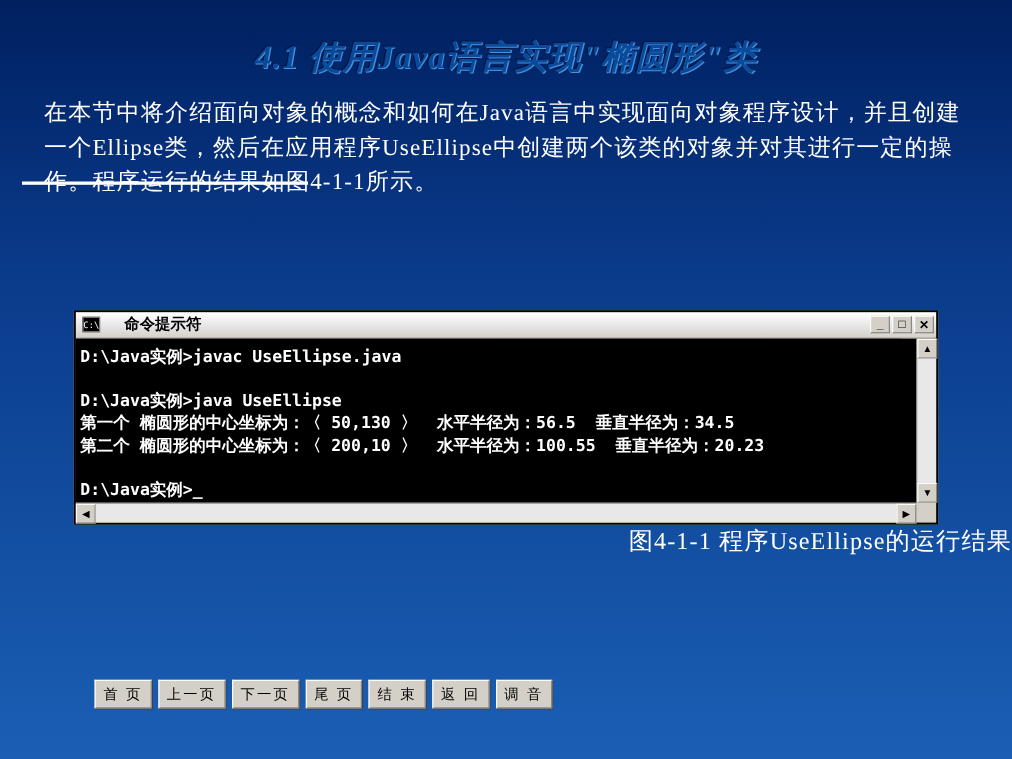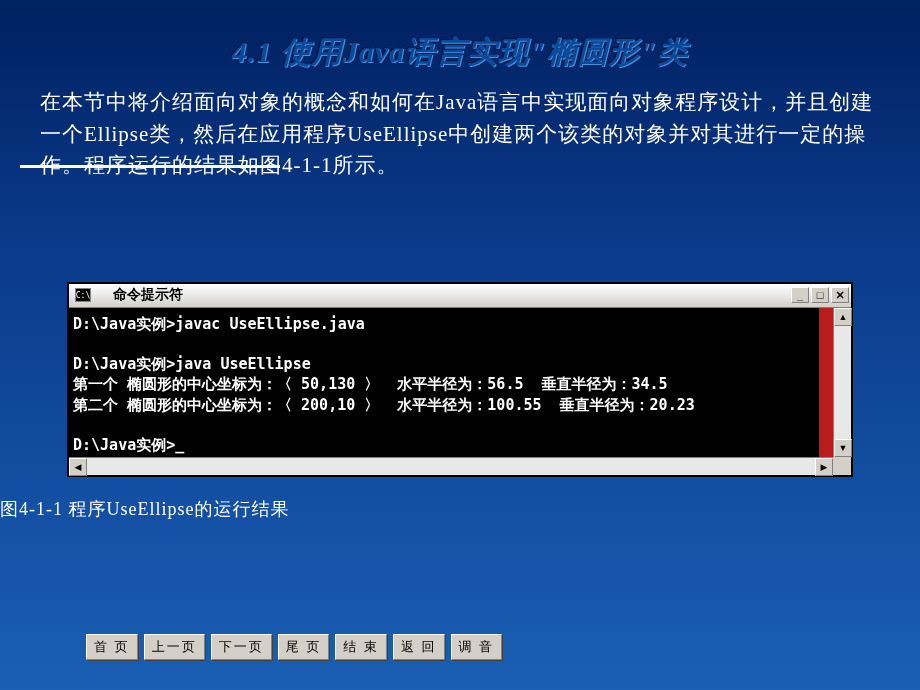--- a/index.html
+++ b/index.html
@@ -127,32 +127,31 @@
     }
     .scr-track { flex: 1; background: #e8e8e8; }
     .scr-corner {
       position: absolute; right: 0; bottom: 0;
       width: 18px; height: 18px; background: #d4d0c8;
     }
     .console-outer {
       position: relative;
       padding-bottom: 18px;
       padding-right: 32px;
-      background: #b91c1c;
+      background: #000000;
     }
     .caption {
-      text-align: left;
-      color: #ffffff;
-      font-size: 18px;
-      margin-top: 20px;
+      text-align: right;
+      color: #ffffff;
+      font-size: 22px;
       letter-spacing: 1px;
     }
     .nav-buttons {
       position: absolute;
-      bottom: 30px;
+      bottom: 46px;
       left: 86px;
       display: flex;
       gap: 6px;
     }
     .nav-btn {
       background: #d4d0c8;
       border: 1px solid #808080;
       border-top-color: #ffffff;
       border-left-color: #ffffff;
       box-shadow: 1px 1px 0 #404040;

